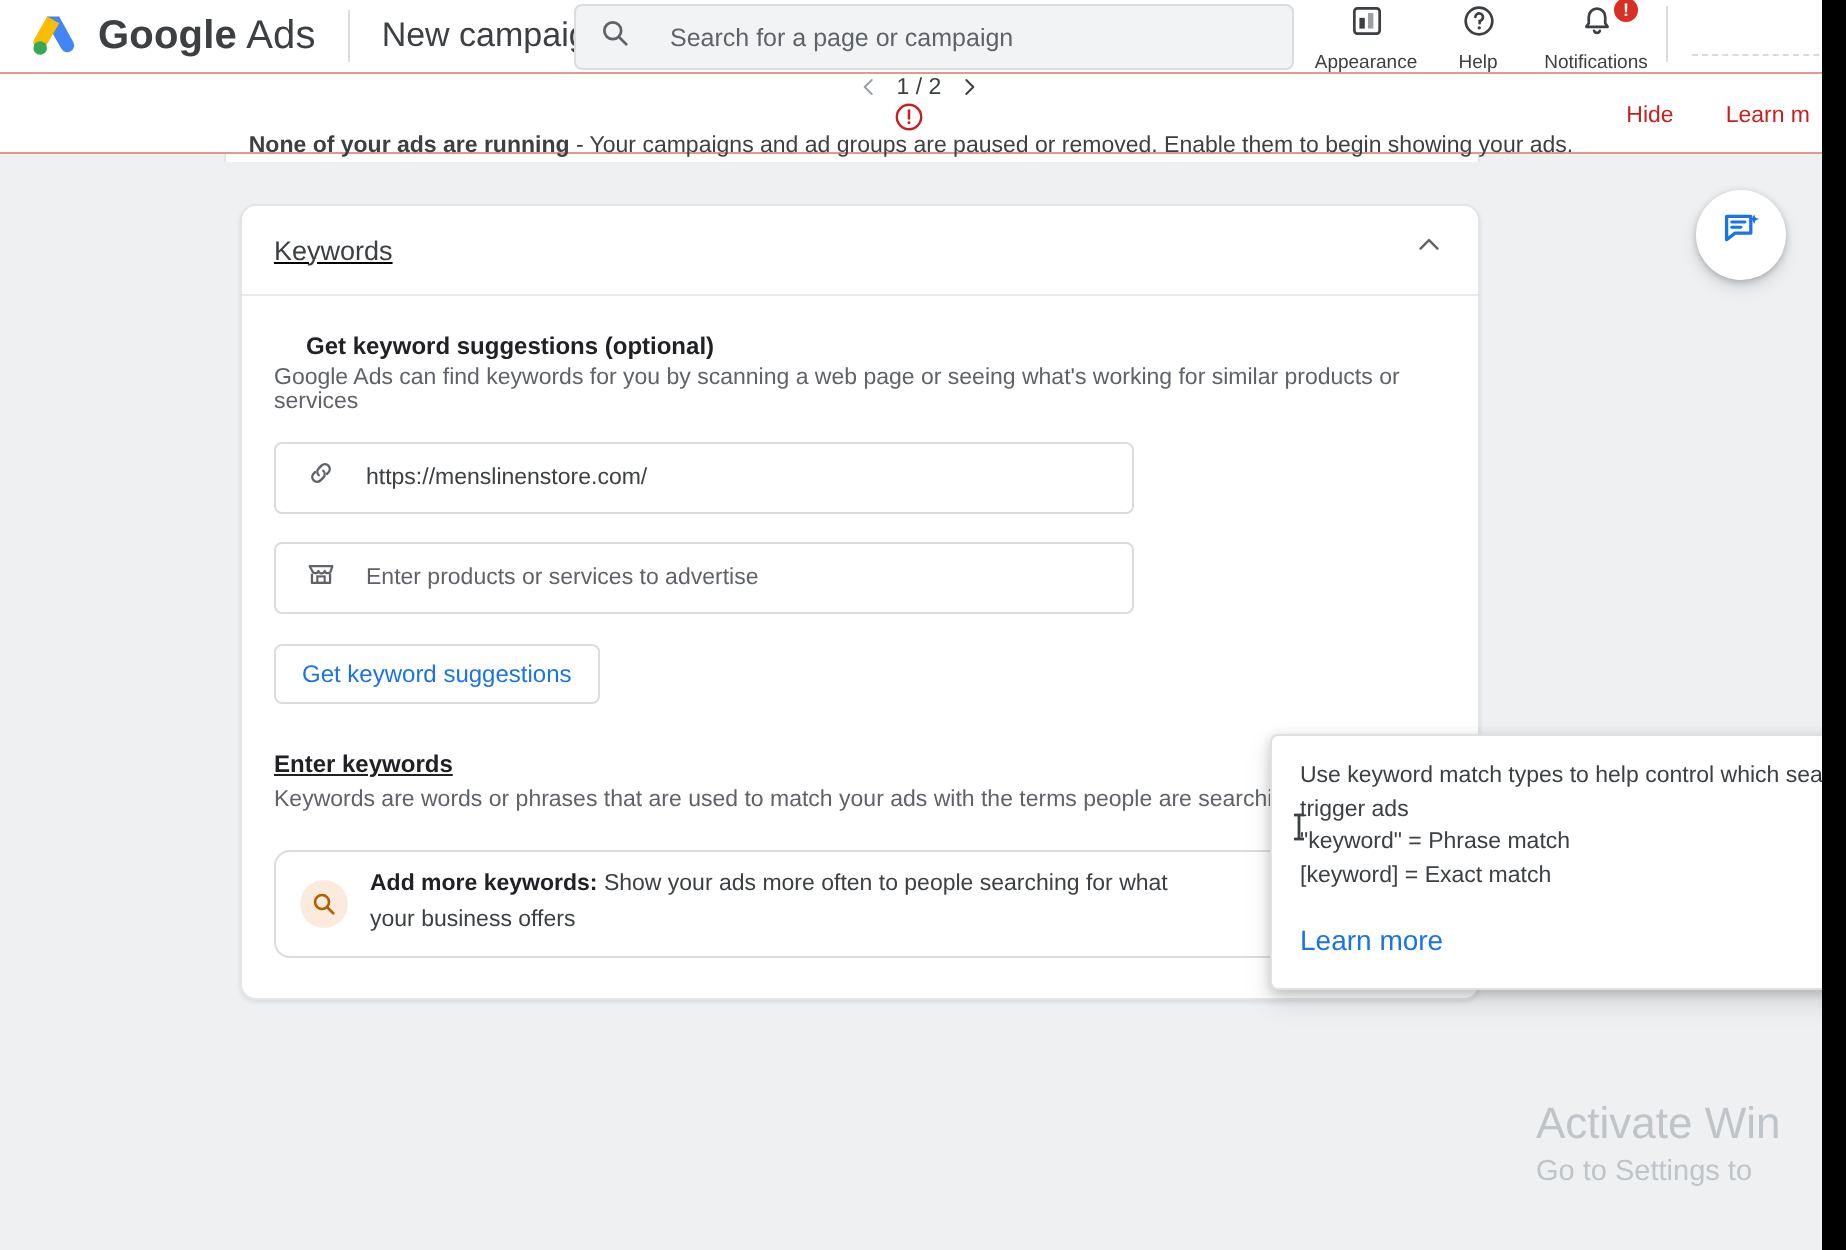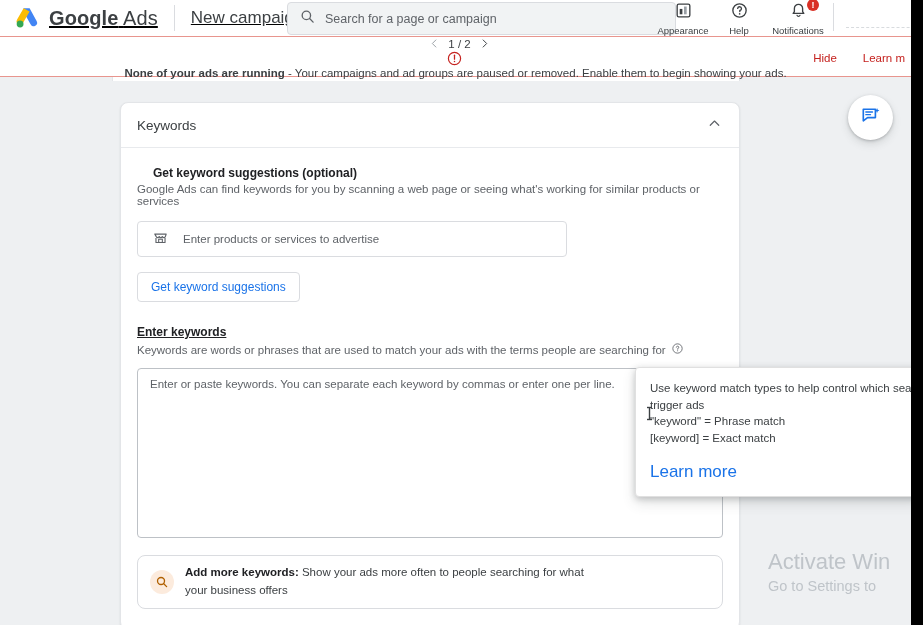--- a/index.html
+++ b/index.html
@@ -18,45 +18,44 @@
     background: #eef0f2;
   }
 
   
   .appbar {
     position: absolute; top: 0; left: 0;
     width: 911px; height: 36px;
     background: #ffffff;
     display: flex; align-items: center;
     z-index: 30;
-    text-decoration: underline;
   }
   .brand {
     display: flex; align-items: center;
     padding-left: 14px; gap: 9px;
   }
   .brand-logo { width: 26px; height: 24px; display: block; }
   .brand-text {
     font-size: 20px; color: #3c4043; letter-spacing: .1px;
     white-space: nowrap;
   }
   .brand-text .g1 { color: #3c4043; }
   .vdiv {
     width: 1px; height: 26px; background: #dadce0;
     margin: 0 16px;
   }
   .page-title {
     font-size: 17px; color: #3c4043; white-space: nowrap;
   }
   .searchbox {
     position: absolute; left: 287px; top: 2px;
-    width: 389px; height: 33px;
+    width: 360px; height: 33px;
     border: 1px solid #dadce0; border-radius: 4px;
     background: #f1f3f4;
-    display: flex; align-items: center; gap: 10px;
+    display: flex; align-items: center; gap: 20px;
     padding: 0 12px;
   }
   .searchbox .placeholder {
     font-size: 12.5px; color: #5f6368; white-space: nowrap;
   }
   .appbar-actions {
     position: absolute; left: 655px; top: 0;
     height: 36px; display: flex; align-items: flex-start;
   }
   .ab-item {
@@ -146,20 +145,21 @@
     background: #ffffff;
     border-radius: 8px;
     border: 1px solid #e3e5e8;
     box-shadow: 0 1px 2px rgba(60,64,67,.12);
   }
   .card-head {
     height: 45px; display: flex; align-items: center;
     justify-content: space-between;
     padding: 0 16px 0 16px;
     border-bottom: 1px solid #e8eaed;
+    text-decoration: underline;
   }
   .card-head .title { font-size: 13.5px; color: #3c4043; }
   .card-body { padding: 18px 16px 20px 16px; }
 
   .sec-title {
     font-size: 12px; font-weight: bold; color: #202124;
     margin: 0 0 3px 16px;
   }
   .sec-desc {
     font-size: 11.5px; color: #5f6368; margin: 0 0 14px 0;
@@ -251,21 +251,21 @@
   .tt-line {
     font-size: 11.5px; color: #3c4043; line-height: 1.45;
     white-space: nowrap;
   }
   .tt-hl {
     background: #aecbfa; color: #202124;
     display: inline-block; padding: 0 1px;
   }
   .tt-learn {
     display: inline-block; margin-top: 15px;
-    font-size: 17px; color: #1a73e8; text-decoration: none;
+    font-size: 14px; color: #1a73e8; text-decoration: none;
   }
   .caret {
     position: absolute; left: 10px; top: 40px;
     width: 7px; height: 13px;
     z-index: 41;
   }
 
   
   .watermark {
     position: absolute; left: 768px; top: 548px;
@@ -398,20 +398,29 @@
           <svg width="17" height="17" viewBox="0 0 24 24">
             <polyline points="6,14.5 12,8.5 18,14.5" fill="none" stroke="#5f6368" stroke-width="1.7" stroke-linecap="round" stroke-linejoin="round"></polyline>
           </svg>
         </span>
       </div>
 
       <div class="card-body">
         <div class="sec-title">Get keyword suggestions (optional)</div>
         <div class="sec-desc">Google Ads can find keywords for you by scanning a web page or seeing what's working for similar products or services</div>
 
+        <div class="field url">
+          <span>
+            <svg width="17" height="17" viewBox="0 0 24 24">
+              <path d="M10.4 13.6a3.4 3.4 0 0 1 0-4.8l2.1-2.1a3.4 3.4 0 0 1 4.8 4.8l-1.1 1.1" fill="none" stroke="#5f6368" stroke-width="1.7" stroke-linecap="round"></path>
+              <path d="M13.6 10.4a3.4 3.4 0 0 1 0 4.8l-2.1 2.1a3.4 3.4 0 0 1-4.8-4.8l1.1-1.1" fill="none" stroke="#5f6368" stroke-width="1.7" stroke-linecap="round"></path>
+            </svg>
+          </span>
+          <span class="val">https://menslinenstore.com/</span>
+        </div>
 
         <div class="field prod">
           <span>
             <svg width="17" height="17" viewBox="0 0 24 24">
               <path d="M4 7.2h16l-1 3.2a2.3 2.3 0 0 1-4.4.2 2.3 2.3 0 0 1-4.4 0 2.3 2.3 0 0 1-4.4-.2z" fill="none" stroke="#5f6368" stroke-width="1.6" stroke-linejoin="round"></path>
               <path d="M5.6 12.6V19h12.8v-6.4" fill="none" stroke="#5f6368" stroke-width="1.6" stroke-linejoin="round"></path>
               <rect x="9.4" y="14.4" width="5.2" height="4.6" fill="none" stroke="#5f6368" stroke-width="1.5"></rect>
             </svg>
           </span>
           <span class="ph">Enter products or services to advertise</span>
@@ -424,21 +433,20 @@
           <span>Keywords are words or phrases that are used to match your ads with the terms people are searching for</span>
           <span>
             <svg width="13" height="13" viewBox="0 0 24 24">
               <circle cx="12" cy="12" r="8.6" fill="none" stroke="#5f6368" stroke-width="1.6"></circle>
               <path d="M9.9 9.6a2.2 2.2 0 1 1 2.4 2.5v1.2" fill="none" stroke="#5f6368" stroke-width="1.6" stroke-linecap="round"></path>
               <circle cx="12.2" cy="16.2" r="1" fill="#5f6368"></circle>
             </svg>
           </span>
         </div>
 
-        <div class="textarea">Enter or paste keywords. You can separate each keyword by commas or enter one per line.</div>
 
         <div class="suggest-row">
           <span class="sug-icon">
             <svg width="14" height="14" viewBox="0 0 20 20">
               <circle cx="8.6" cy="8.6" r="5" fill="none" stroke="#b06000" stroke-width="1.9"></circle>
               <line x1="12.5" y1="12.5" x2="16.6" y2="16.6" stroke="#b06000" stroke-width="1.9" stroke-linecap="round"></line>
             </svg>
           </span>
           <span class="sug-text"><b>Add more keywords:</b><span> Show your ads more often to people searching for what your business offers</span> </span>
 

